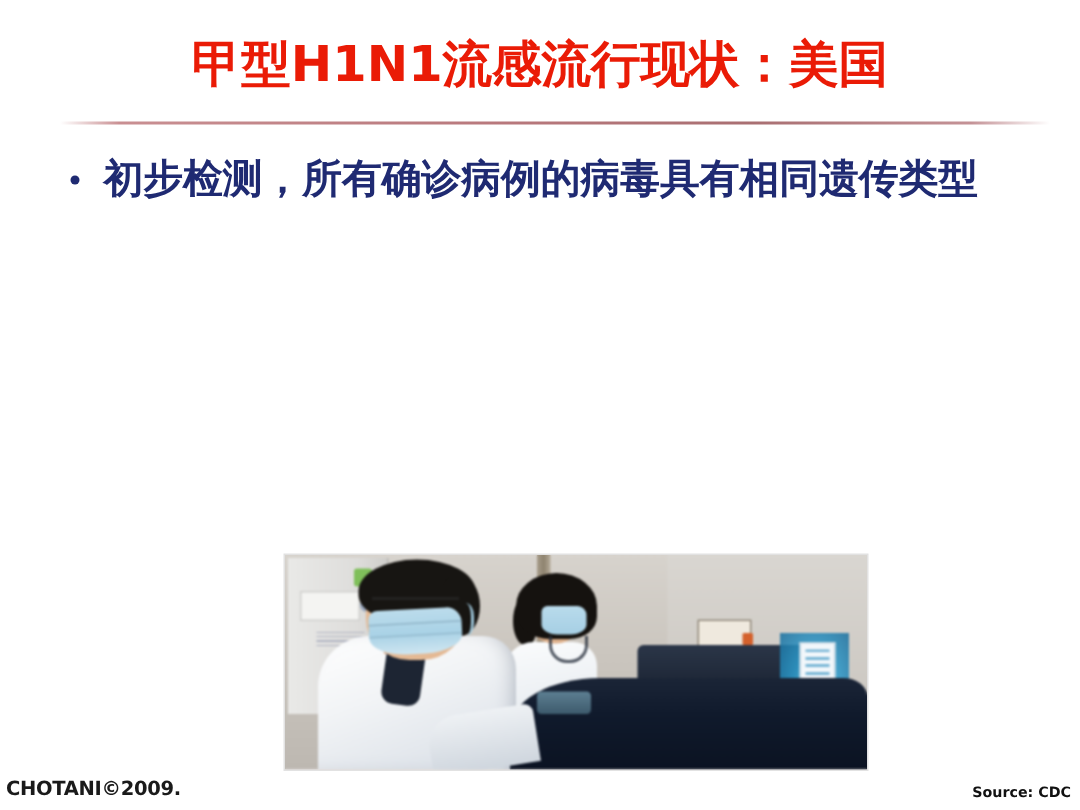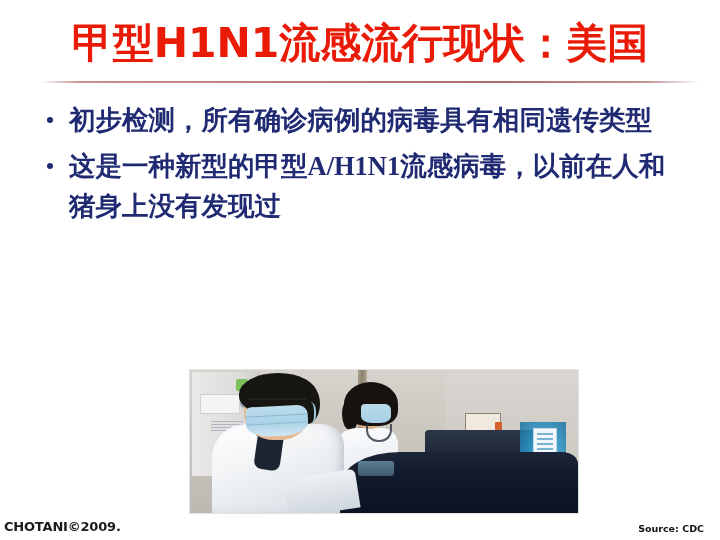--- a/index.html
+++ b/index.html
@@ -20,21 +20,21 @@
 
   
   .slide-title {
     position: absolute;
     top: 22px;
     left: 0;
     width: 720px;
     text-align: center;
     font-family: "DejaVu Sans", "Liberation Sans", sans-serif;
     font-weight: bold;
-    font-size: 41px;
+    font-size: 33px;
     line-height: 42px;
     letter-spacing: 0px;
     color: #ea1b06;
     white-space: nowrap;
   }
   .title-rule {
     position: absolute;
     left: 40px;
     top: 81px;
     width: 660px;
@@ -68,21 +68,20 @@
     position: absolute;
     left: 9px;
     top: 17px;
     width: 6px;
     height: 6px;
     border-radius: 50%;
     background: #1f2a72;
   }
   .bullet-text {
     display: block;
-    font-family: Liberation Serif, serif;
   }
 
   
   .photo-frame {
     position: absolute;
     left: 190px;
     top: 370px;
     width: 388px;
     height: 143px;
     background: #ffffff;
@@ -282,44 +281,41 @@
     left: 4px;
     bottom: 6px;
     font-family: "DejaVu Sans", "Liberation Sans", sans-serif;
     font-weight: bold;
     font-size: 13px;
     letter-spacing: -0.2px;
     color: #1a1a1a;
   }
   .footer-right {
     position: absolute;
-    right: 16px;
+    right: 6px;
     bottom: 6px;
     font-family: "DejaVu Sans", "Liberation Sans", sans-serif;
     font-weight: bold;
     font-size: 9.5px;
     color: #111111;
     margin-left: 13px;
   }
 </style>
 </head>
 <body>
 
 <div class="slide">
 
   <div class="slide-title">甲型H1N1流感流行现状：美国</div>
 
   <div class="title-rule"></div>
 
   <ul class="body-list">
     <li class="bullet-item">
       <span class="bullet-text">初步检测，所有确诊病例的病毒具有相同遗传类型</span>
-    </li>
-    <li class="bullet-item">
-      <span class="bullet-text">这是一种新型的甲型A/H1N1流感病毒，以前在人和猪身上没有发现过</span>
     </li>
   </ul>
 
   <div class="photo-frame">
     <div class="photo" title="两名穿白大褂戴口罩的实验室工作人员在操作检测仪器">
       <div class="ph-wall"></div>
       <div class="ph-rwall"></div>
       <div class="ph-cabinet">
         <div class="ph-cab-label">
           <div class="ph-cab-lines"></div>

